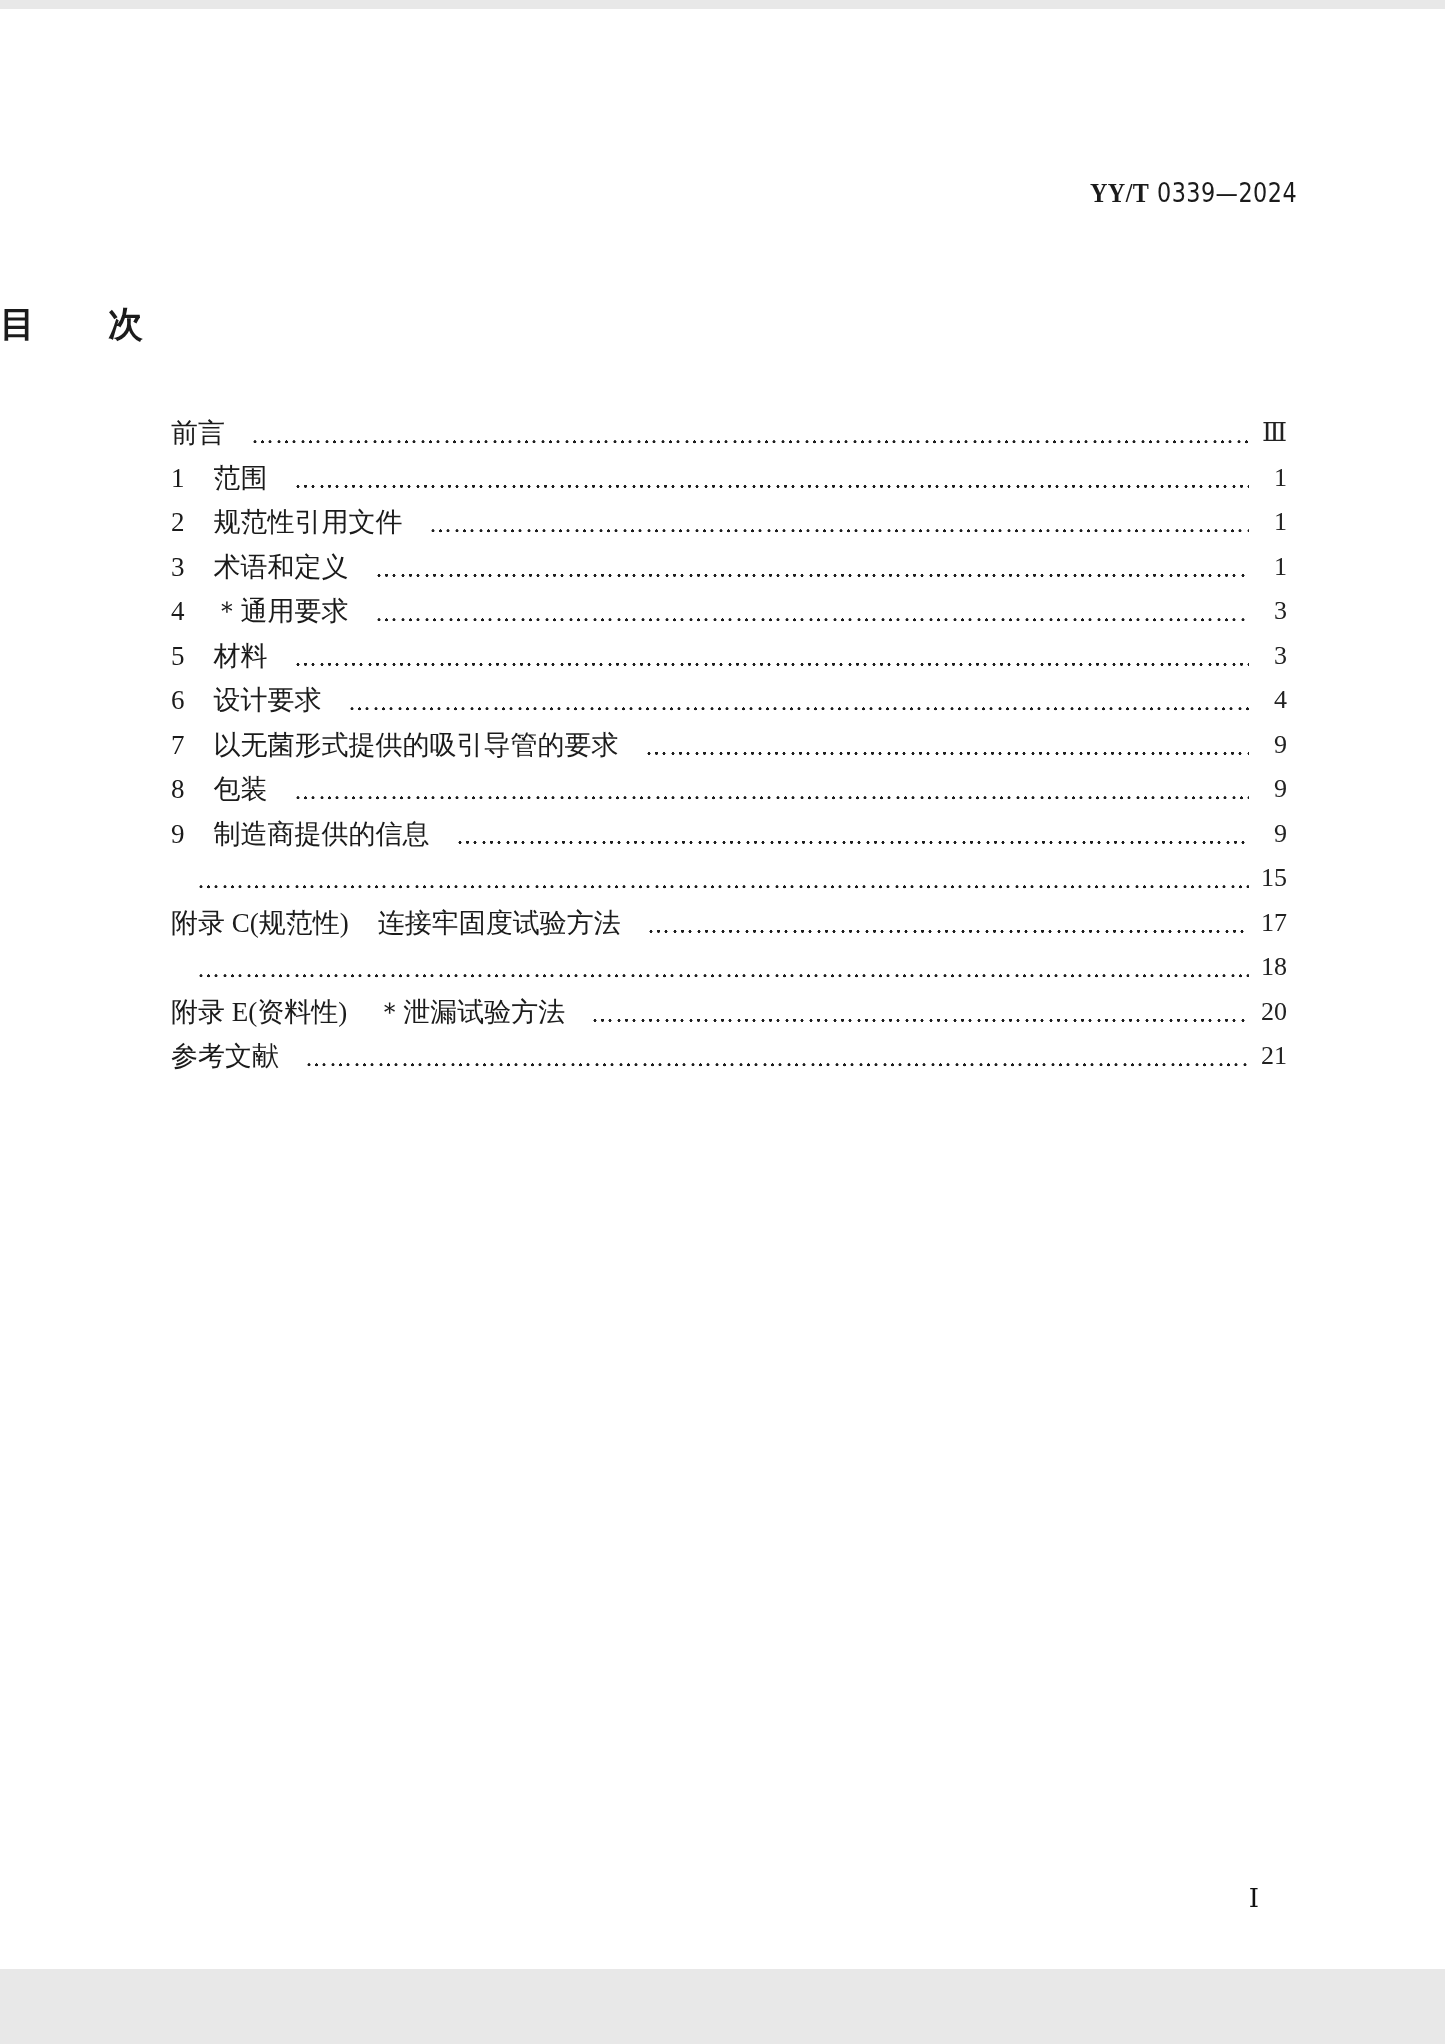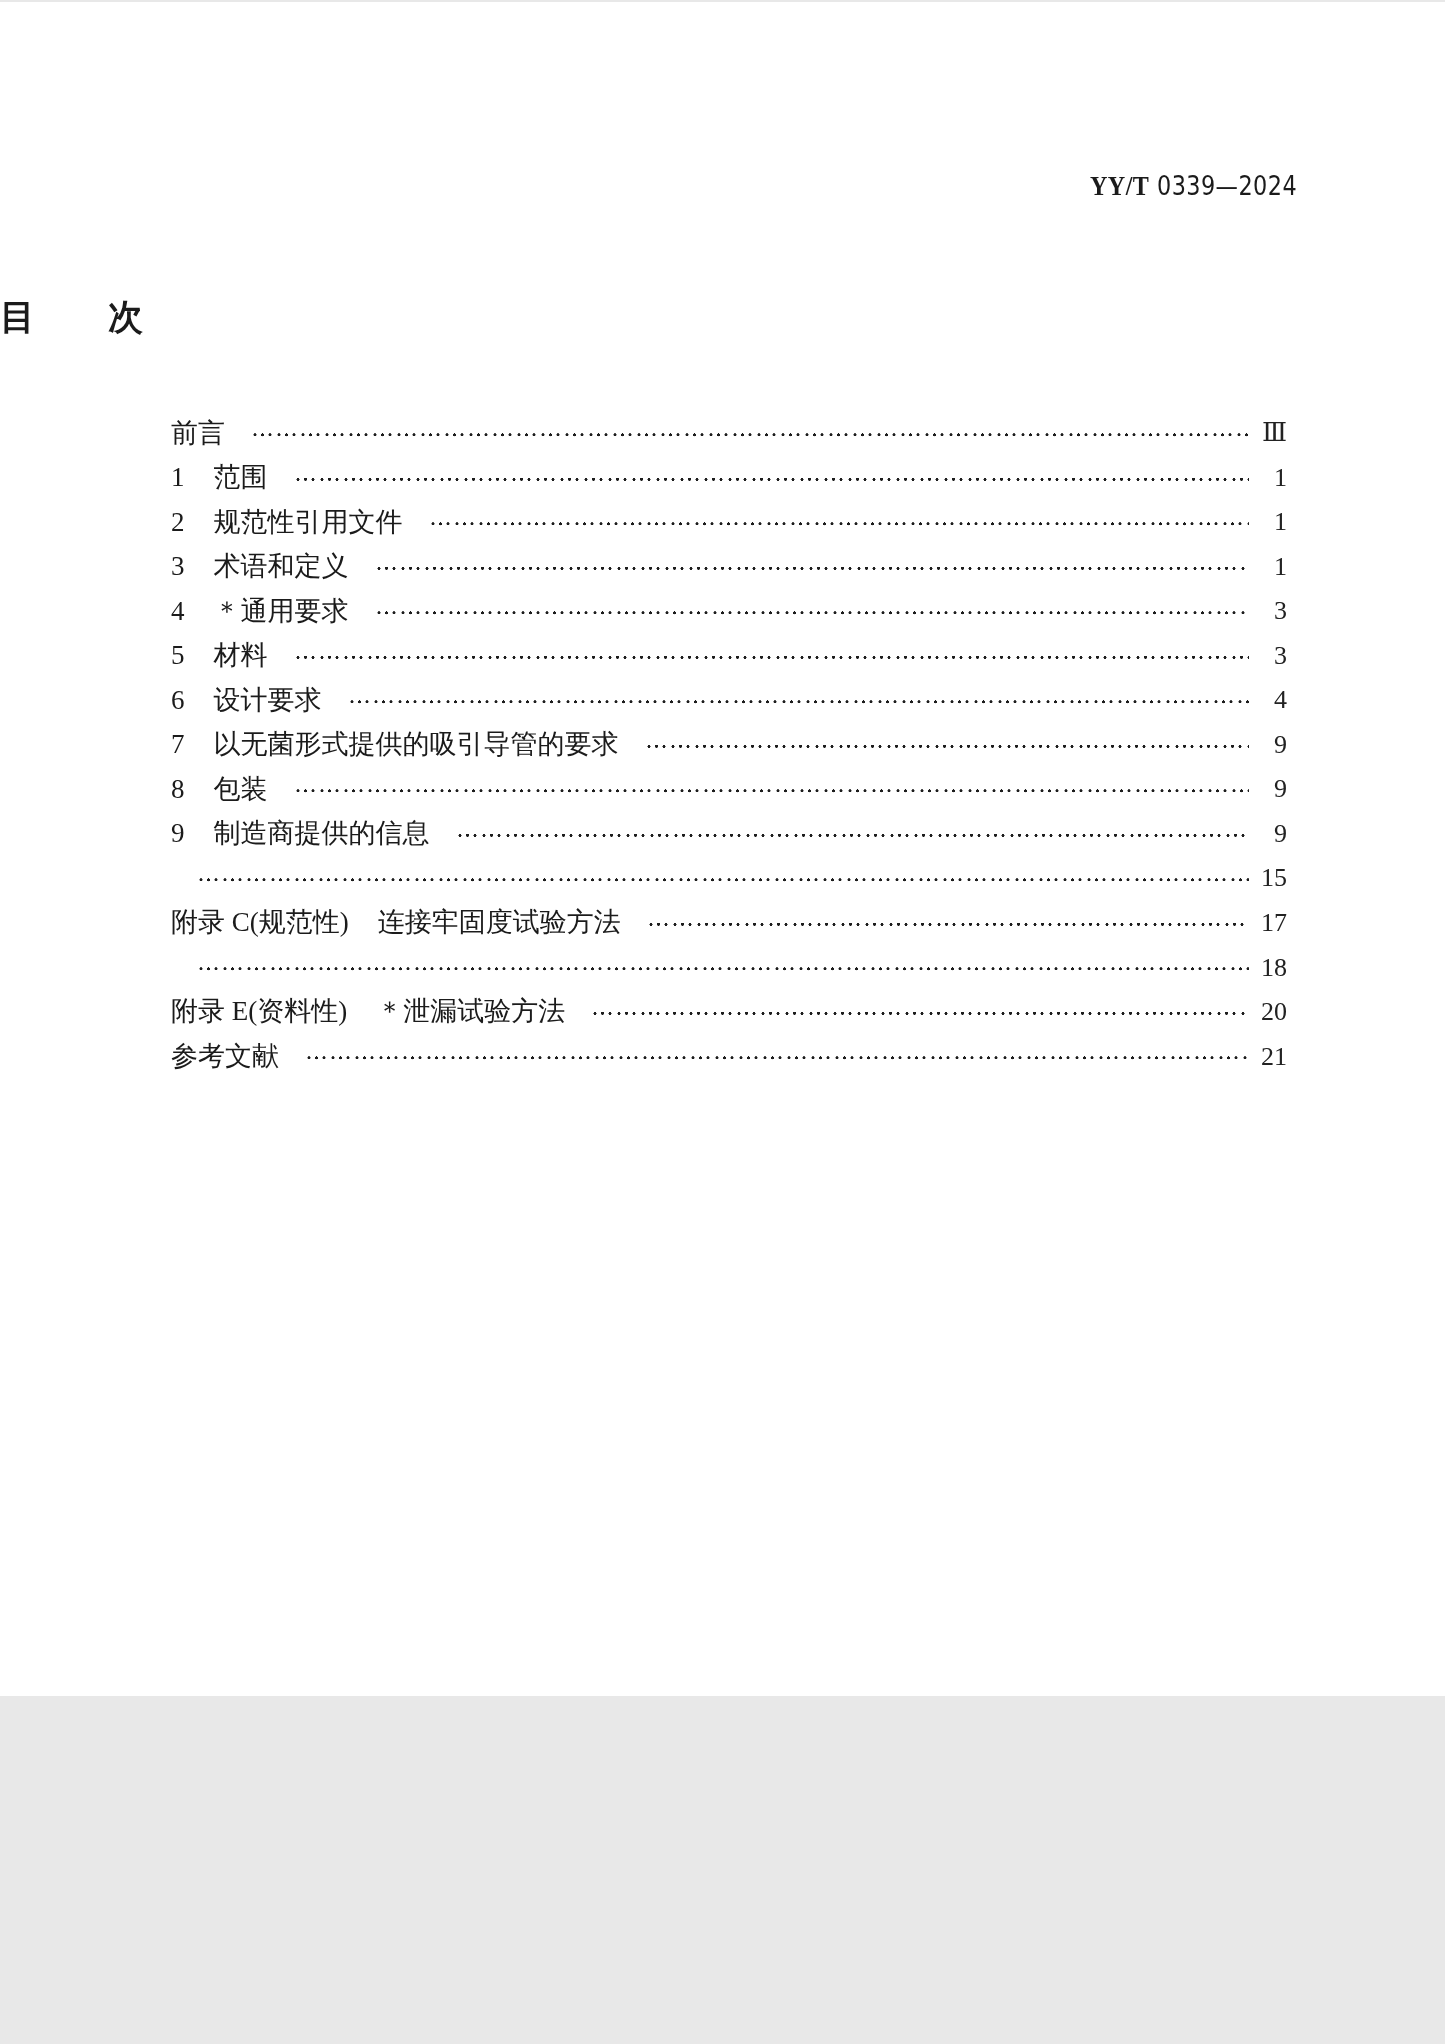--- a/index.html
+++ b/index.html
@@ -1,19 +1,19 @@
 <!DOCTYPE html>
 <html lang="zh"><head>
 <meta charset="utf-8">
 <style>
   html,body{margin:0;padding:0;background:#e8e8e8;}
   .page{
     position:relative;
-    width:1445px;height:1694px;
-    margin:2px auto;
+    width:1445px;height:1960px;
+    margin:9px auto;
     background:#ffffff;
     color:#1b1b1b;
     font-family:"Liberation Serif","DejaVu Serif",serif;
     overflow:hidden;
   }
   
   .header-code{
     position:absolute;top:170px;left:1090px;
     display:flex;align-items:baseline;gap:9px;
     font-size:28px;line-height:1;
@@ -26,21 +26,21 @@
   .doc-title{
     position:absolute;top:296px;left:0;width:1445px;
     margin:0;text-align:left;
     font-family:"Liberation Sans","DejaVu Sans",sans-serif;
     font-weight:700;font-size:35px;line-height:38px;
     white-space:pre;letter-spacing:1px;
   }
   
   .toc{position:absolute;top:409px;left:171px;width:1116px;}
   .toc-row{
-    display:flex;align-items:center;
+    display:flex;align-items:flex-start;
     height:44.53px;font-size:27px;line-height:1.15;
   }
   .toc-parts{display:flex;column-gap:29px;white-space:pre;flex:0 0 auto;}
   .toc-leader{
     flex:1 1 auto;align-self:stretch;
     margin-left:26px;margin-right:8px;
     background-image:
       radial-gradient(1.7px 1.7px at 4px 53%,   #1d1d1d 80%, rgba(0,0,0,0) 100%),
       radial-gradient(1.7px 1.7px at 11.5px 53%,#1d1d1d 80%, rgba(0,0,0,0) 100%),
       radial-gradient(1.7px 1.7px at 19px 53%,  #1d1d1d 80%, rgba(0,0,0,0) 100%);

